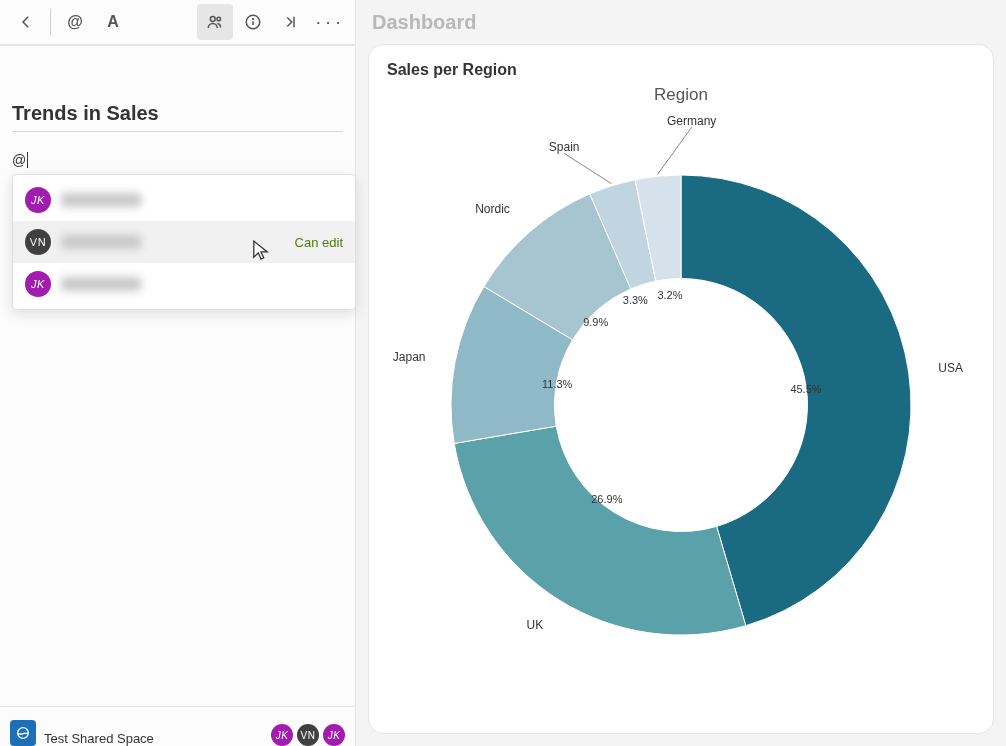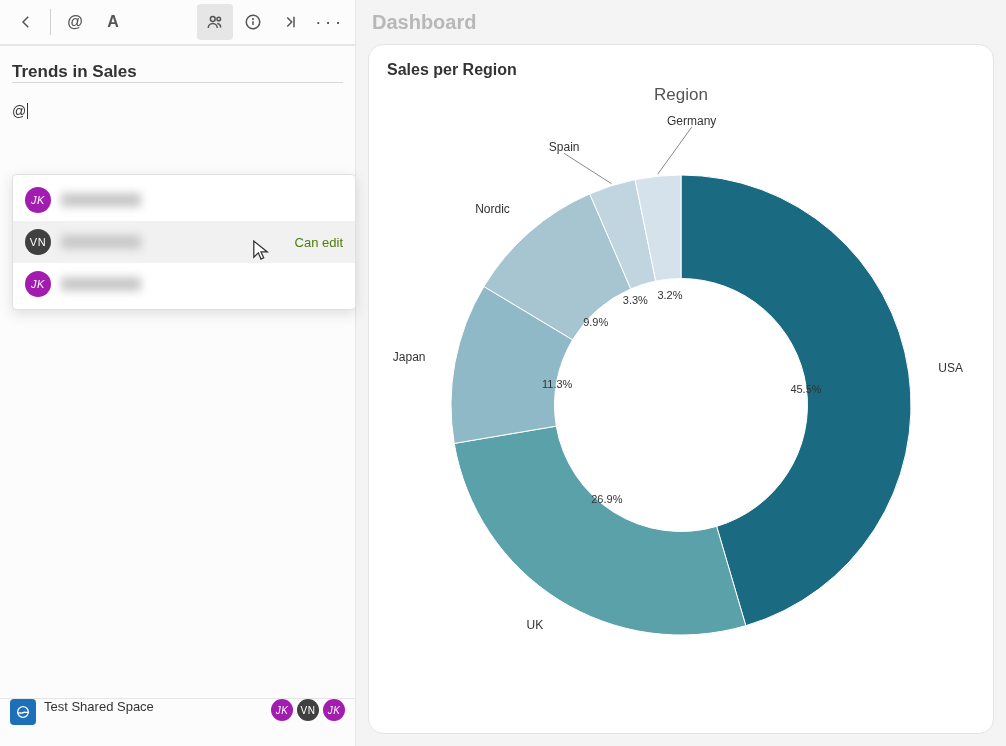--- a/index.html
+++ b/index.html
@@ -8,35 +8,35 @@
   
   .side { width: 356px; min-width: 356px; background: #fcfcfc; border-right: 1px solid #e6e6e6; display: flex; flex-direction: column; position: relative; }
   .toolbar { height: 46px; border-bottom: 2px solid #e6e6e6; display: flex; align-items: center; padding: 0 8px; gap: 2px; }
   .tbtn { width: 36px; height: 36px; display: flex; align-items: center; justify-content: center; border: none; background: transparent; border-radius: 4px; cursor: pointer; color: #555; }
   .tbtn svg { width: 18px; height: 18px; fill: none; stroke: currentColor; stroke-width: 2; }
   .tbtn.active { background: #e6e6e6; }
   .tbtn.text-glyph { font-weight: 700; font-size: 16px; color: #555; }
   .vbar { width: 1px; height: 26px; background: #d0d0d0; margin: 0 4px; }
   .spacer { flex: 1; }
   .side-body { flex: 1; padding: 16px 12px; position: relative; }
-  .section-title { font-size: 17px; font-weight: 600; color: #333; border-bottom: 1px solid #d8d8d8; }
+  .section-title { font-size: 20px; font-weight: 600; color: #333; padding-bottom: 6px; border-bottom: 1px solid #d8d8d8; margin-top: 40px; }
   .mention-input { margin-top: 20px; font-size: 14px; color: #333; display: flex; align-items: center; }
   .mention-at { font-size: 14px; color: #333; }
   .caret { display: inline-block; width: 1px; height: 16px; background: #333; margin-left: 1px; }
   .dropdown { position: absolute; left: 12px; top: 128px; width: 344px; background: #fff; border: 1px solid #e0e0e0; border-radius: 4px; box-shadow: 0 4px 14px rgba(0,0,0,0.12); padding: 4px 0; z-index: 10; }
   .drop-item { display: flex; align-items: center; padding: 8px 12px; gap: 10px; font-size: 14px; cursor: pointer; }
   .drop-item.hover { background: #f1f1f1; }
   .avatar { width: 26px; height: 26px; border-radius: 50%; display: flex; align-items: center; justify-content: center; font-size: 11px; font-weight: 500; color: #fff; flex-shrink: 0; letter-spacing: 0.5px; }
   .avatar.sm { width: 22px; height: 22px; font-size: 10px; }
   .av-blue { background: #a21caf; font-style: italic; }
   .av-salmon { background: #404040; }
   .blur-name { width: 80px; height: 14px; border-radius: 2px; filter: blur(4px); }
   .drop-right { margin-left: auto; font-size: 13px; color: #4d7c0f; }
   .cursor-svg { position: absolute; left: 252px; top: 193px; width: 18px; height: 24px; z-index: 20; pointer-events: none; }
-  .side-footer { height: 48px; border-top: 1px solid #e6e6e6; display: flex; align-items: flex-start; padding: 0 10px; gap: 8px; }
+  .side-footer { height: 40px; border-top: 1px solid #e6e6e6; display: flex; align-items: flex-end; padding: 0 10px; gap: 8px; }
   .space-icon { width: 26px; height: 26px; border-radius: 4px; background: #1c6fb8; display: flex; align-items: center; justify-content: center; }
   .space-icon svg { width: 16px; height: 16px; fill: none; stroke: #fff; stroke-width: 2; }
   .space-name { font-size: 13px; color: #333; }
   .avatar-stack { margin-left: auto; display: flex; gap: 4px; }
   
   .main { flex: 1; background: #f4f4f4; display: flex; flex-direction: column; }
   .main-header { height: 44px; display: flex; align-items: center; padding: 0 16px; }
   .main-header h1 { font-size: 20px; font-weight: 700; color: #b8b8b8; text-align: right; }
   .card { flex: 1; margin: 0 12px 12px 12px; background: #fff; border: 1px solid #e4e4e4; border-radius: 15px; padding: 16px 18px; position: relative; overflow: hidden; }
   .card-title { font-size: 16px; font-weight: 700; color: #333; }

